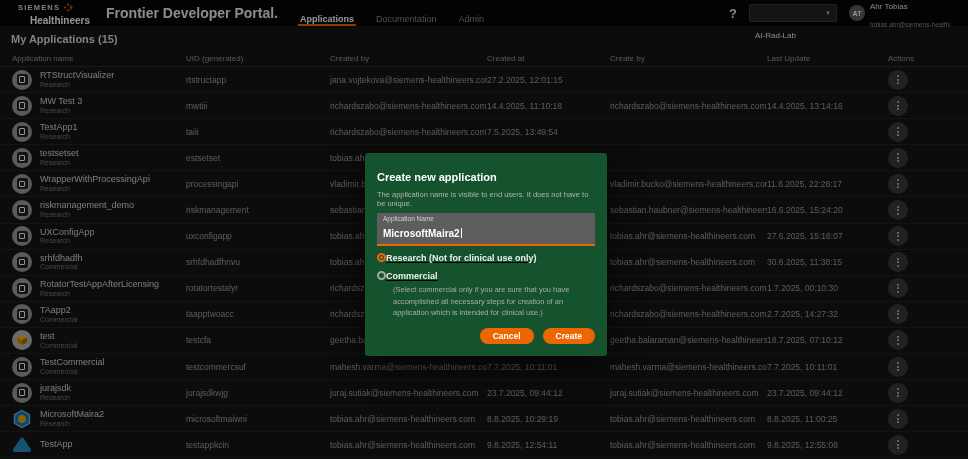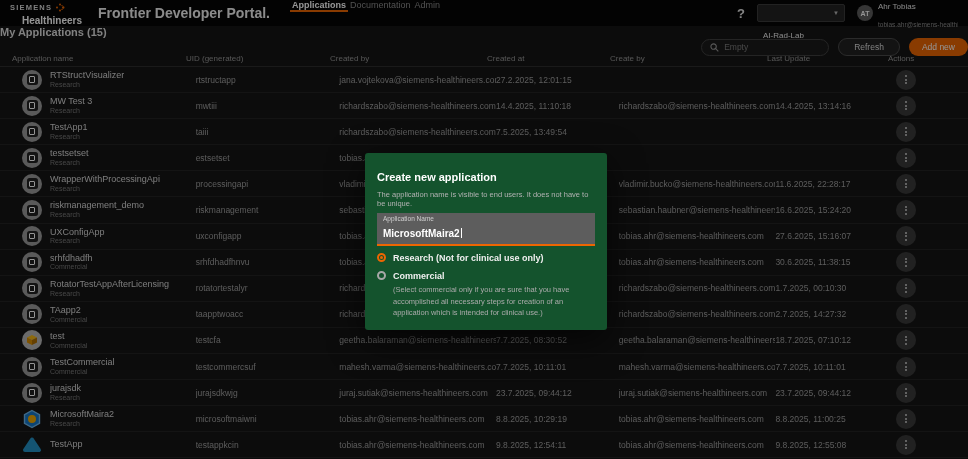--- a/index.html
+++ b/index.html
@@ -1,58 +1,58 @@
 <!DOCTYPE html>
 <html><head>
 <meta charset="utf-8">
 <style>
   * { margin:0; padding:0; box-sizing:border-box; }
   body { background:#000; font-family:"Liberation Sans", sans-serif; }
   .app { position:relative; width:968px; height:459px; background:#161616; overflow:hidden; }
 
   
-  .topbar { height:26px; background:#060606; display:flex; align-items:center; padding:0 10px; }
+  .topbar { height:26px; background:#060606; display:flex; align-items:center; padding:0 18px; }
   .brand { display:flex; flex-direction:column; line-height:1; margin-right:8px; }
   .brand-top { display:flex; align-items:center; gap:3px; }
   .brand-siemens { font-size:7.5px; font-weight:bold; letter-spacing:1.2px; color:#dcdcdc; }
   .brand-health { font-size:10px; font-weight:bold; color:#fff;margin-left:12px; }
   .portal-title { font-size:14px; font-weight:bold; color:#f0f0f0; margin-right:20px; white-space:nowrap;margin-left:8px; }
-  .nav { display:flex; gap:0; height:26px; align-items:flex-start; }
+  .nav { display:flex; gap:18px; height:26px; align-items:flex-end; }
   .tab { font-size:9px; color:#8c8c8c; display:flex; align-items:center; padding:0 2px; border-bottom:2px solid transparent; cursor:pointer; }
   .tab.active { color:#fff; font-weight:bold; border-bottom-color:#ec6602; }
   .top-right { margin-left:auto; display:flex; align-items:center; gap:12px; }
   .help { font-size:13px; font-weight:bold; color:#e3e3e3; cursor:pointer; }
   .inst { width:88px; height:18px; background:#232323; border:1px solid #3c3c3c; border-radius:2px; display:flex; align-items:center; padding:0 5px; cursor:pointer; }
   .inst-col { display:flex; flex-direction:column; line-height:1.1; overflow:hidden;gap:40px; }
   .inst-label { font-size:6px; color:#9a9a9a; }
   .inst-value { font-size:8px; color:#ececec; white-space:nowrap; }
   .inst-caret { margin-left:auto; font-size:6px; color:#b5b5b5; }
   .userbox { display:flex; align-items:center; gap:5px; cursor:pointer; }
   .avatar { width:16px; height:16px; border-radius:50%; background:#5d5d5d; color:#fff; font-size:7px; font-weight:bold; display:flex; align-items:center; justify-content:center; flex:none; }
   .user-col { line-height:1.15; width:80px; overflow:hidden; }
   .user-name { font-size:8px; color:#e8e8e8; white-space:nowrap; }
   .user-email { font-size:6.5px; color:#8f8f8f; white-space:nowrap; }
 
   
-  .toolbar { height:25px; display:flex; align-items:flex-start; padding:0 0;flex-direction:column; }
+  .toolbar { height:25px; display:flex; align-items:center; padding:0 11px; }
   .page-title { font-size:11px; font-weight:bold; color:#dedede; }
   .tool-right { margin-left:auto; display:flex; align-items:center; gap:9px; }
   .search { width:128px; height:17px; border:1px solid #3f3f3f; border-radius:9px; background:#1b1b1b; display:flex; align-items:center; gap:5px; padding:0 8px; }
   .search input { flex:1; min-width:0; background:transparent; border:none; outline:none; color:#cfcfcf; font-size:8.5px; font-family:"Liberation Sans",sans-serif; }
   .search input::placeholder { color:#7d7d7d; }
   .btn { height:18px; border-radius:9px; font-size:8.5px; font-family:"Liberation Sans",sans-serif; cursor:pointer; }
   .btn-refresh { padding:0 15px; background:#212121; border:1px solid #4a4a4a; color:#dedede; }
   .btn-addnew { padding:0 13px; background:#ec6602; border:none; color:#fff; }
 
   
   .thead { display:flex; height:16px; align-items:center; border-bottom:1px solid #2e2e2e; padding-left:12px; font-size:8px; color:#969696; }
   .col-name { width:174px; } .col-uid { width:144px; } .col-cby { width:157px; }
   .col-cat { width:123px; } .col-uby { width:157px; } .col-lup { width:113px; }
   .col-act { width:80px; padding-left:8px; }
-  .row { display:flex; align-items:center; height:26.1px; border-bottom:1px solid #242424; padding-left:22px; cursor:pointer; }
+  .row { display:flex; align-items:center; height:26.1px; border-bottom:1px solid #242424; padding-left:12px; cursor:pointer; }
   .cell { font-size:8.5px; color:#9f9f9f; white-space:nowrap; overflow:hidden; }
   .c-name { display:flex; align-items:center; gap:8px; }
   .appicon { width:20px; height:20px; flex:none; }
   .ic { display:none; width:20px; height:20px; align-items:center; justify-content:center; border-radius:50%; }
   .ic.show { display:flex; }
   .ic-default { background:#9c9c9c; }
   .ic-default .sq { width:11px; height:11px; background:#222; border-radius:2.5px; display:flex; align-items:center; justify-content:center; }
   .ic-default .sq::before { content:""; width:4.5px; height:4.5px; border:1.5px solid #fff; border-radius:1px; }
   .ic-cube { background:#b8b8b8; }
   .nm { display:flex; flex-direction:column; line-height:1.2; overflow:hidden; }
@@ -66,21 +66,21 @@
   
   .overlay { position:absolute; inset:0; background:rgba(0,0,0,0.42); z-index:5; }
   .modal { position:absolute; left:365px; top:153px; width:242px; background:#14532d; border-radius:3px; padding:18px 12px 12px; z-index:6; box-shadow:0 10px 35px rgba(0,0,0,0.65); }
   .modal-title { font-size:11px; font-weight:bold; color:#fff; }
   .modal-desc { font-size:7.5px; color:#b2b2b2; margin-top:7px; }
   .name-input { margin-top:5px; background:#5d5d5d; border-bottom:2px solid #ec6602; padding:2px 6px 3px; cursor:text; }
   .name-label { font-size:6.5px; color:#cfcfcf; display:block; line-height:1.2; }
   .name-value { font-size:10px; font-weight:bold; color:#fff; line-height:1.2; }
   .caret { display:inline-block; width:1px; height:10px; background:#fff; margin-left:1px; vertical-align:-1px; }
   .type-label { font-size:9.5px; font-weight:bold; color:#fff; margin-top:9px; }
-  .radio-row { display:flex; gap:7px; margin-top:7px; align-items:flex-start; cursor:pointer; }
+  .radio-row { display:flex; margin-top:7px; align-items:flex-start; cursor:pointer;text-decoration:underline; }
   .radio { width:9px; height:9px; border-radius:50%; flex:none; margin-top:0.5px; position:relative; }
   .radio.sel { border:2px solid #ec6602; }
   .radio.sel::after { content:""; position:absolute; left:1px; top:1px; width:3px; height:3px; border-radius:50%; background:#ec6602; }
   .radio.unsel { border:2px solid #a8a8a8; }
   .radio-label { font-size:9px; font-weight:bold; color:#f0f0f0; line-height:1.2; }
   .hint { font-size:7.5px; color:#ababab; line-height:1.5; margin:3px 0 0 16px; }
   .modal-actions { display:flex; justify-content:flex-end; gap:9px; margin-top:10px; }
   .btn-modal { height:16px; padding:0 13px; border-radius:8px; border:none; background:#ec6602; color:#fff; font-size:8.5px; font-weight:bold; font-family:"Liberation Sans",sans-serif; cursor:pointer; }
 </style>
 </head>
@@ -123,31 +123,20 @@
         <span class="user-col">
           <span class="user-name">Ahr Tobias</span><br>
           <span class="user-email">tobias.ahr@siemens-healthi...</span>
         </span>
       </div>
     </div>
   </div>
 
   <div class="toolbar">
     <span class="page-title">My Applications (15)</span>
-    <div class="tool-right">
-      <div class="search">
-        <span><svg width="9" height="9" viewBox="0 0 10 10">
-              <circle cx="4" cy="4" r="3" fill="none" stroke="#999" stroke-width="1.2"></circle>
-              <line x1="6.3" y1="6.3" x2="9.2" y2="9.2" stroke="#999" stroke-width="1.2"></line>
-            </svg></span>
-        <input type="text" placeholder="Empty" style="">
-      </div>
-      <button class="btn btn-refresh">Refresh</button>
-      <button class="btn btn-addnew">Add new</button>
-    </div>
   </div>
 
   <div class="thead">
     <span class="col-name">Application name</span>
     <span class="col-uid">UID (generated)</span>
     <span class="col-cby">Created by</span>
     <span class="col-cat">Created at</span>
     <span class="col-uby">Create by</span>
     <span class="col-lup">Last Update</span>
     <span class="col-act">Actions</span>
@@ -611,15 +600,19 @@
     </div>
     <div class="radio-row">
       <span class="radio sel"></span>
       <span class="radio-label">Research (Not for clinical use only)</span>
     </div>
     <div class="radio-row">
       <span class="radio unsel"></span>
       <span class="radio-label">Commercial</span>
     </div>
     <div class="hint">(Select commercial only if you are sure that you have accomplished all necessary steps for creation of an application which is intended for clinical use.)</div>
+    <div class="modal-actions">
+      <button class="btn-modal">Cancel</button>
+      <button class="btn-modal">Create</button>
+    </div>
   </div>
 
 </div>
 
 </body></html>

